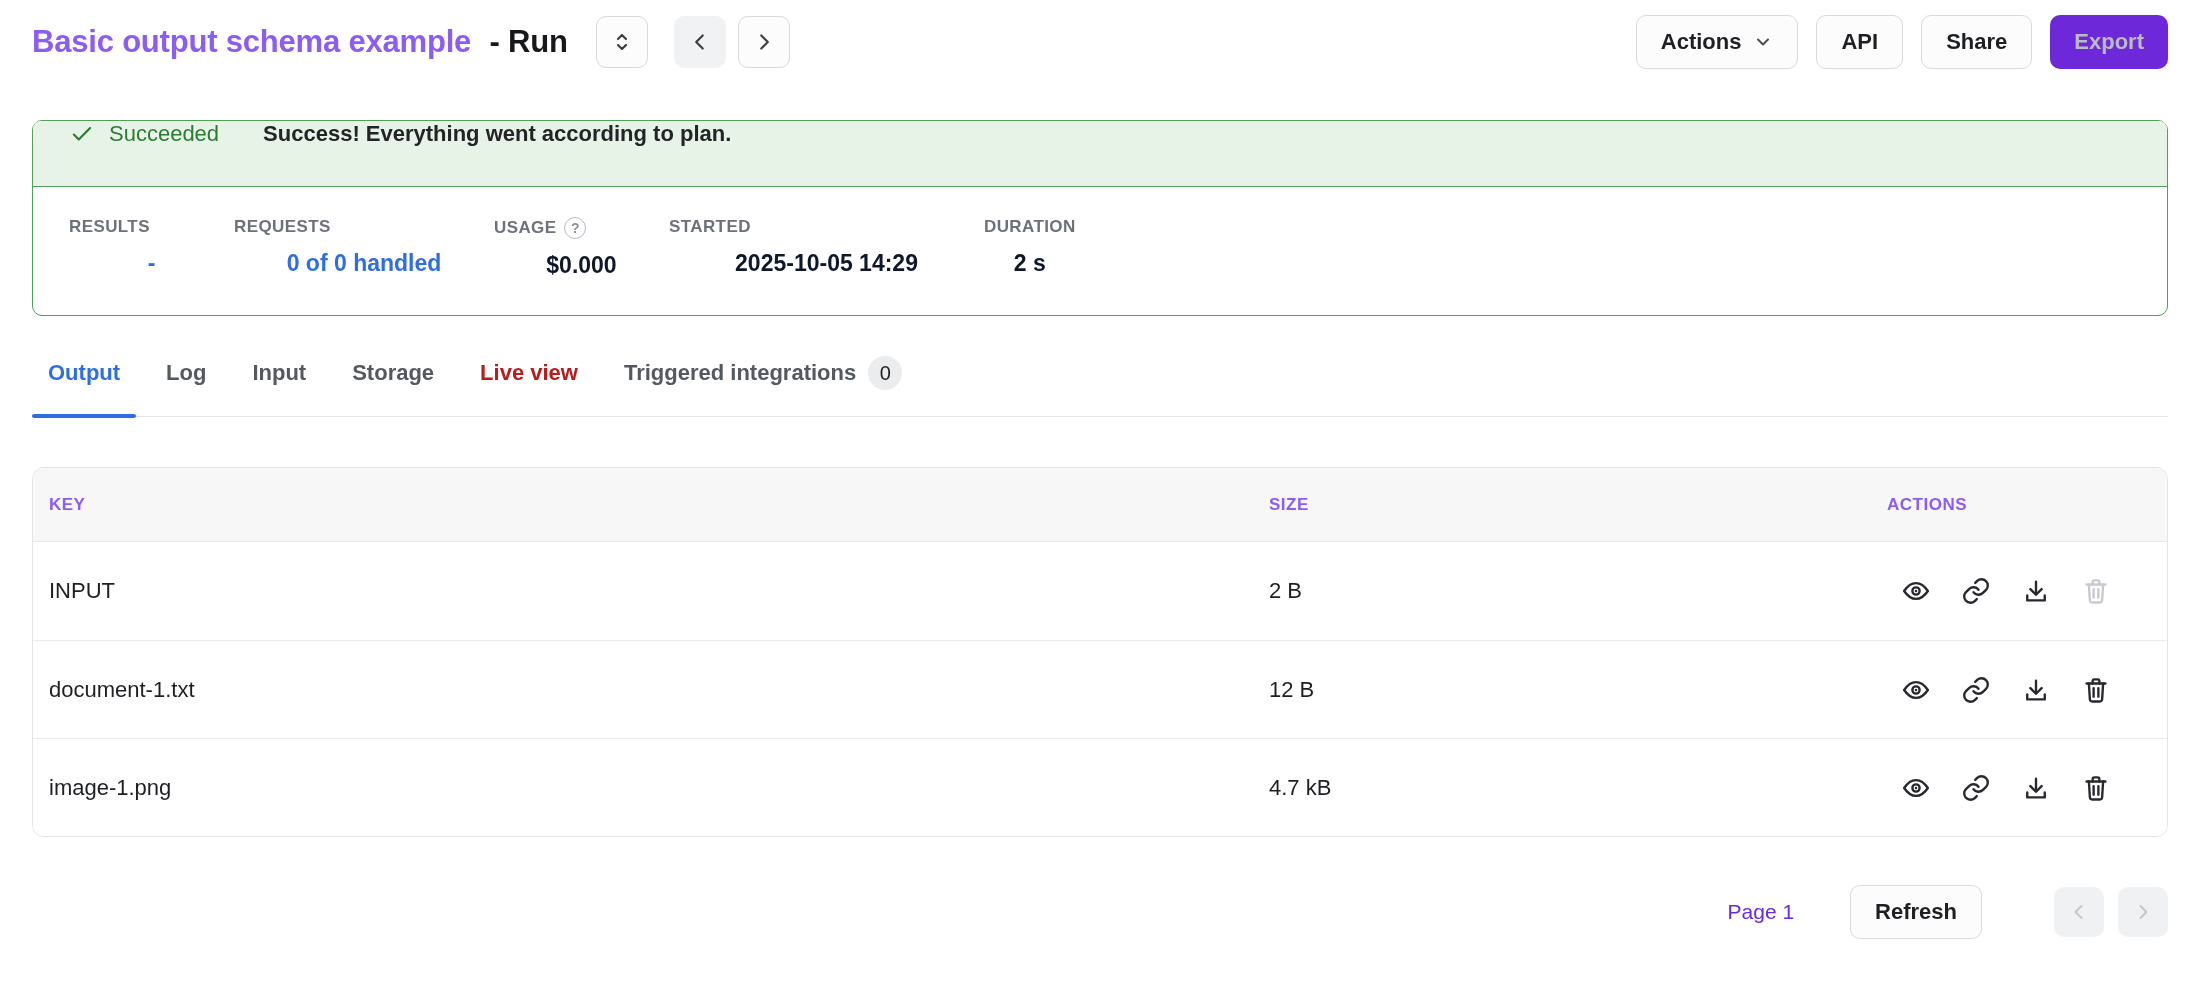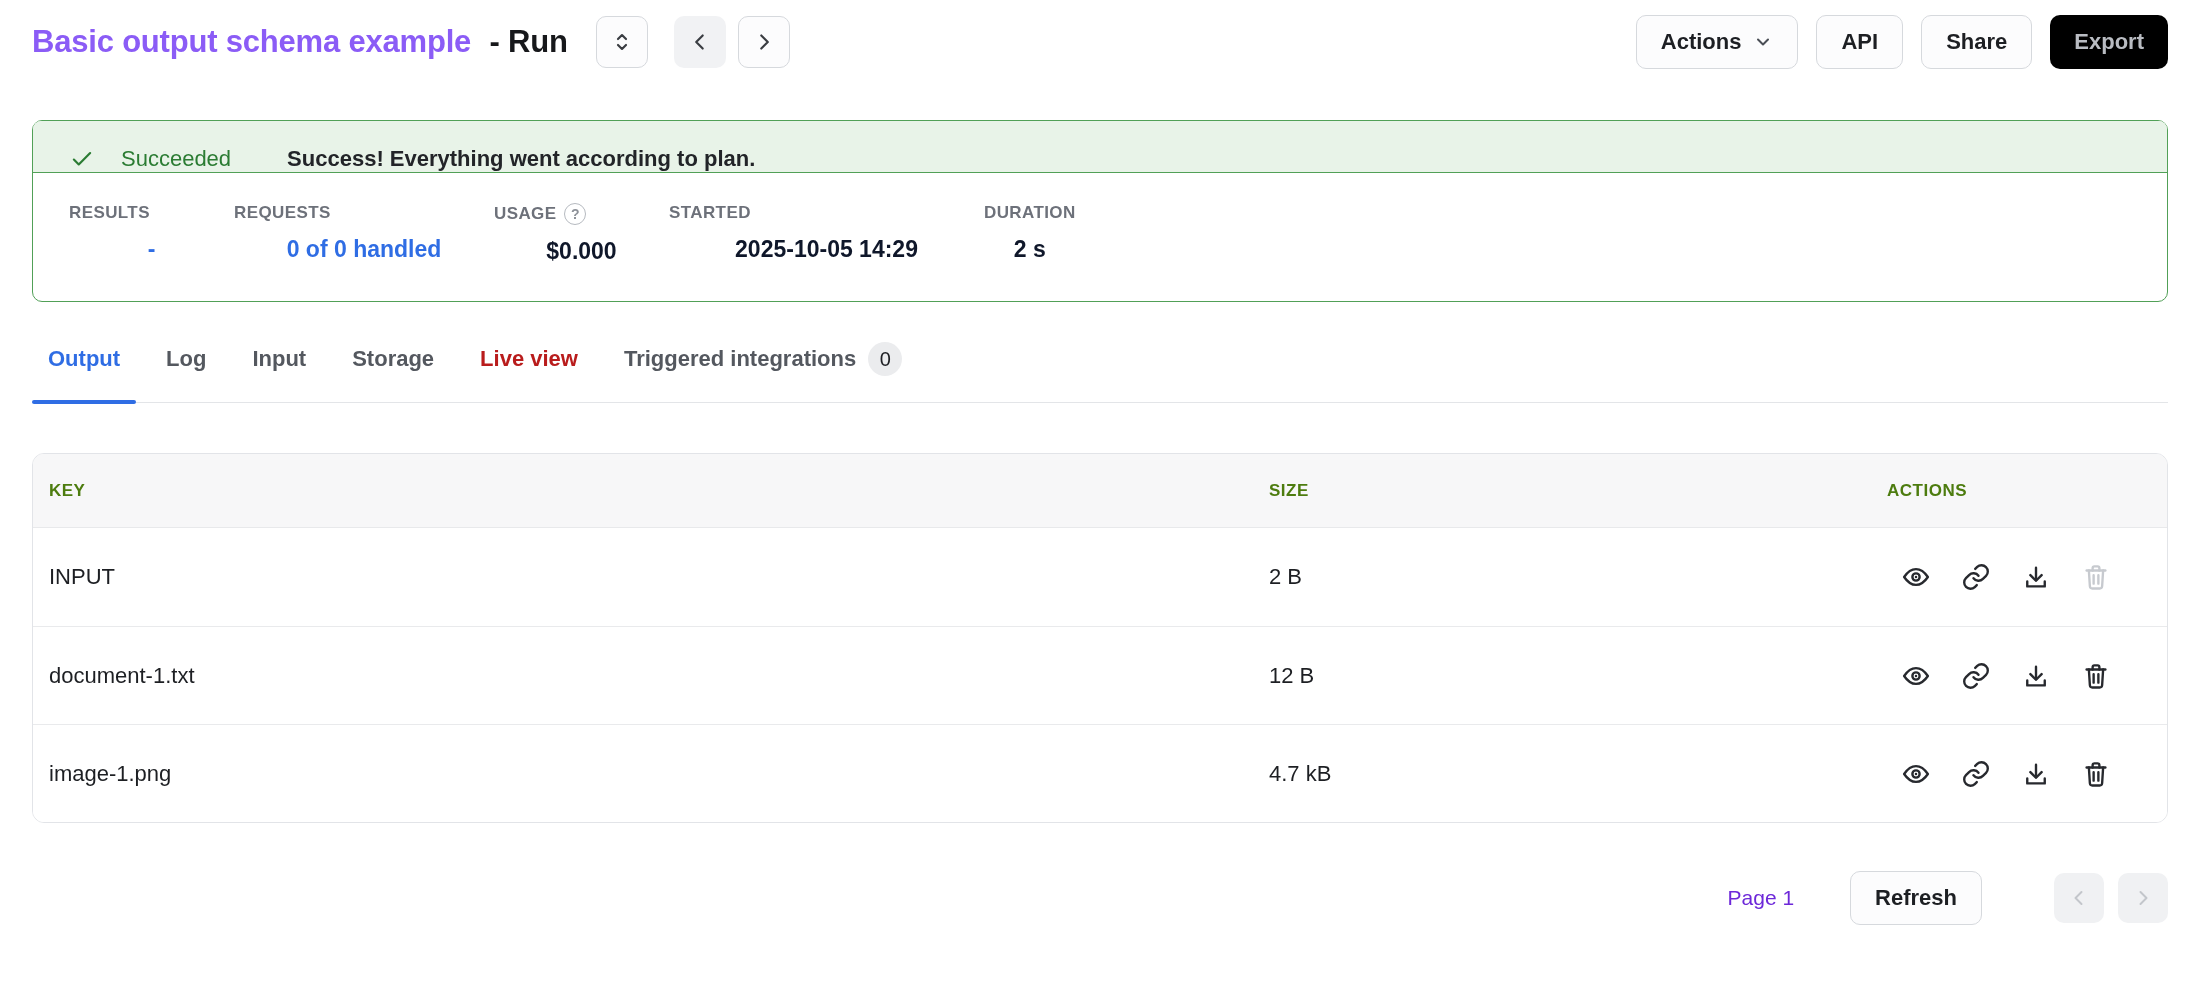--- a/index.html
+++ b/index.html
@@ -11,26 +11,26 @@
   .title { font-size:31px; font-weight:700; letter-spacing:-0.2px; white-space:nowrap; }
   .title-link { color:#8b5cf6; text-decoration:none; cursor:pointer; }
   .title-suffix { color:#17181b; margin-left:10px; }
   .nav-btns { display:flex; align-items:center; margin-left:28px; }
   .sq-btn { width:52px; height:52px; border:1.5px solid #d6d9dd; border-radius:10px; background:#fcfcfd; display:flex; align-items:center; justify-content:center; color:#3a3d42; cursor:pointer; }
   .sq-btn.flat { background:#f1f2f4; border:none; }
   .sq-btn + .sq-btn { margin-left:12px; }
   .sq-btn.selector { margin-right:14px; }
   .top-actions { margin-left:auto; display:flex; align-items:center; gap:18px; }
   .btn { height:54px; padding:0 24px; border:1.5px solid #d6d9dd; border-radius:10px; background:#fcfcfd; font-family:inherit; font-size:22px; font-weight:600; color:#1d1f23; display:inline-flex; align-items:center; gap:12px; cursor:pointer; white-space:nowrap; }
-  .btn.disabled { background:#000000; border:none; color:#b9bcc2; cursor:default; }
+  .btn.disabled { background:#6d28d9; border:none; color:#b9bcc2; cursor:default; }
   .chev-down { color:#4a4e55; }
 
   
   .status-card { margin-top:50px; border:1.5px solid #51a057; border-radius:10px; background:#ffffff; }
-  .status-banner { height:52px; background:#e8f3e8; border-bottom:1.5px solid #51a057; border-radius:8px 8px 0 0; display:flex; align-items:flex-end; padding:0 36px;gap:12px; }
+  .status-banner { height:66px; background:#e8f3e8; border-bottom:1.5px solid #51a057; border-radius:8px 8px 0 0; display:flex; align-items:flex-start; padding:0 36px; }
   .status-state { color:#2b7c33; font-size:22px; font-weight:500; margin-left:14px; }
   .status-msg { margin-left:44px; font-size:22px; color:#222428;font-weight:bold; }
   .check-icon { color:#2b7c33; display:flex; }
   .status-stats { display:flex; align-items:flex-start; padding:30px 28px 36px 36px; }
   .stat { flex:none;text-align:center; }
   .stat.w1{ width:165px; } .stat.w2{ width:260px; } .stat.w3{ width:175px; } .stat.w4{ width:315px; }
   .stat-label { font-size:17px; font-weight:700; color:#6d717a; letter-spacing:0.4px; display:flex; align-items:center; }
   .stat-value { margin-top:13px; font-size:23px; font-weight:700; color:#0f172a; white-space:nowrap; }
   .stat-value.link { color:#2f6de4; font-weight:600; cursor:pointer; }
   .q-icon { width:22px; height:22px; border:1.5px solid #b6bac0; border-radius:50%; color:#8d9198; font-size:14px; font-weight:600; display:inline-flex; align-items:center; justify-content:center; margin-left:8px; }
@@ -41,21 +41,21 @@
   .tab { position:relative; padding:0 16px 26px; margin-right:14px; font-size:22px; font-weight:600; color:#54585f; cursor:pointer; white-space:nowrap; display:flex; align-items:center; }
   .tab.active { color:#2f6de4; }
   .tab.active::after { content:""; position:absolute; left:0; right:0; bottom:-2px; height:4px; background:#2f6de4; border-radius:2px; }
   .tab.disabled { color:#b91c1c; cursor:default; }
   .tab-badge { margin-left:12px; width:34px; height:34px; border-radius:50%; background:#ebecee; color:#1d1f23; font-size:20px; font-weight:500; display:inline-flex; align-items:center; justify-content:center; }
 
   
   .kv-table { margin-top:50px; border:1.5px solid #e2e4e8; border-radius:12px; overflow:hidden; background:#fff; }
   .thead, .trow { display:grid; grid-template-columns:minmax(0,1fr) 618px 264px; align-items:center; padding:0 16px; }
   .thead { height:74px; background:#f7f7f8; border-bottom:1.5px solid #e8e9eb; }
-  .th { font-size:17px; font-weight:600; color:#4d7c0f; letter-spacing:0.5px; }
+  .th { font-size:17px; font-weight:600; color:#8b5cf6; letter-spacing:0.5px; }
   .trow { height:98px; background:#fff; }
   .trow + .trow { border-top:1px solid #e9eaec; }
   .cell-key, .cell-size { font-size:22px; color:#1d1f23; }
   .cell-actions { display:flex; align-items:center; gap:30px; padding-left:14px; }
   .row-icon { width:30px; height:30px; color:#27292e; cursor:pointer; display:flex; }
   .row-icon.disabled { color:#c7cacf; cursor:default; }
 
   
   .pager { margin-top:48px; display:flex; align-items:center; justify-content:flex-end; }
   .page-label { font-size:21px; font-weight:500; color:#6d28d9; }

